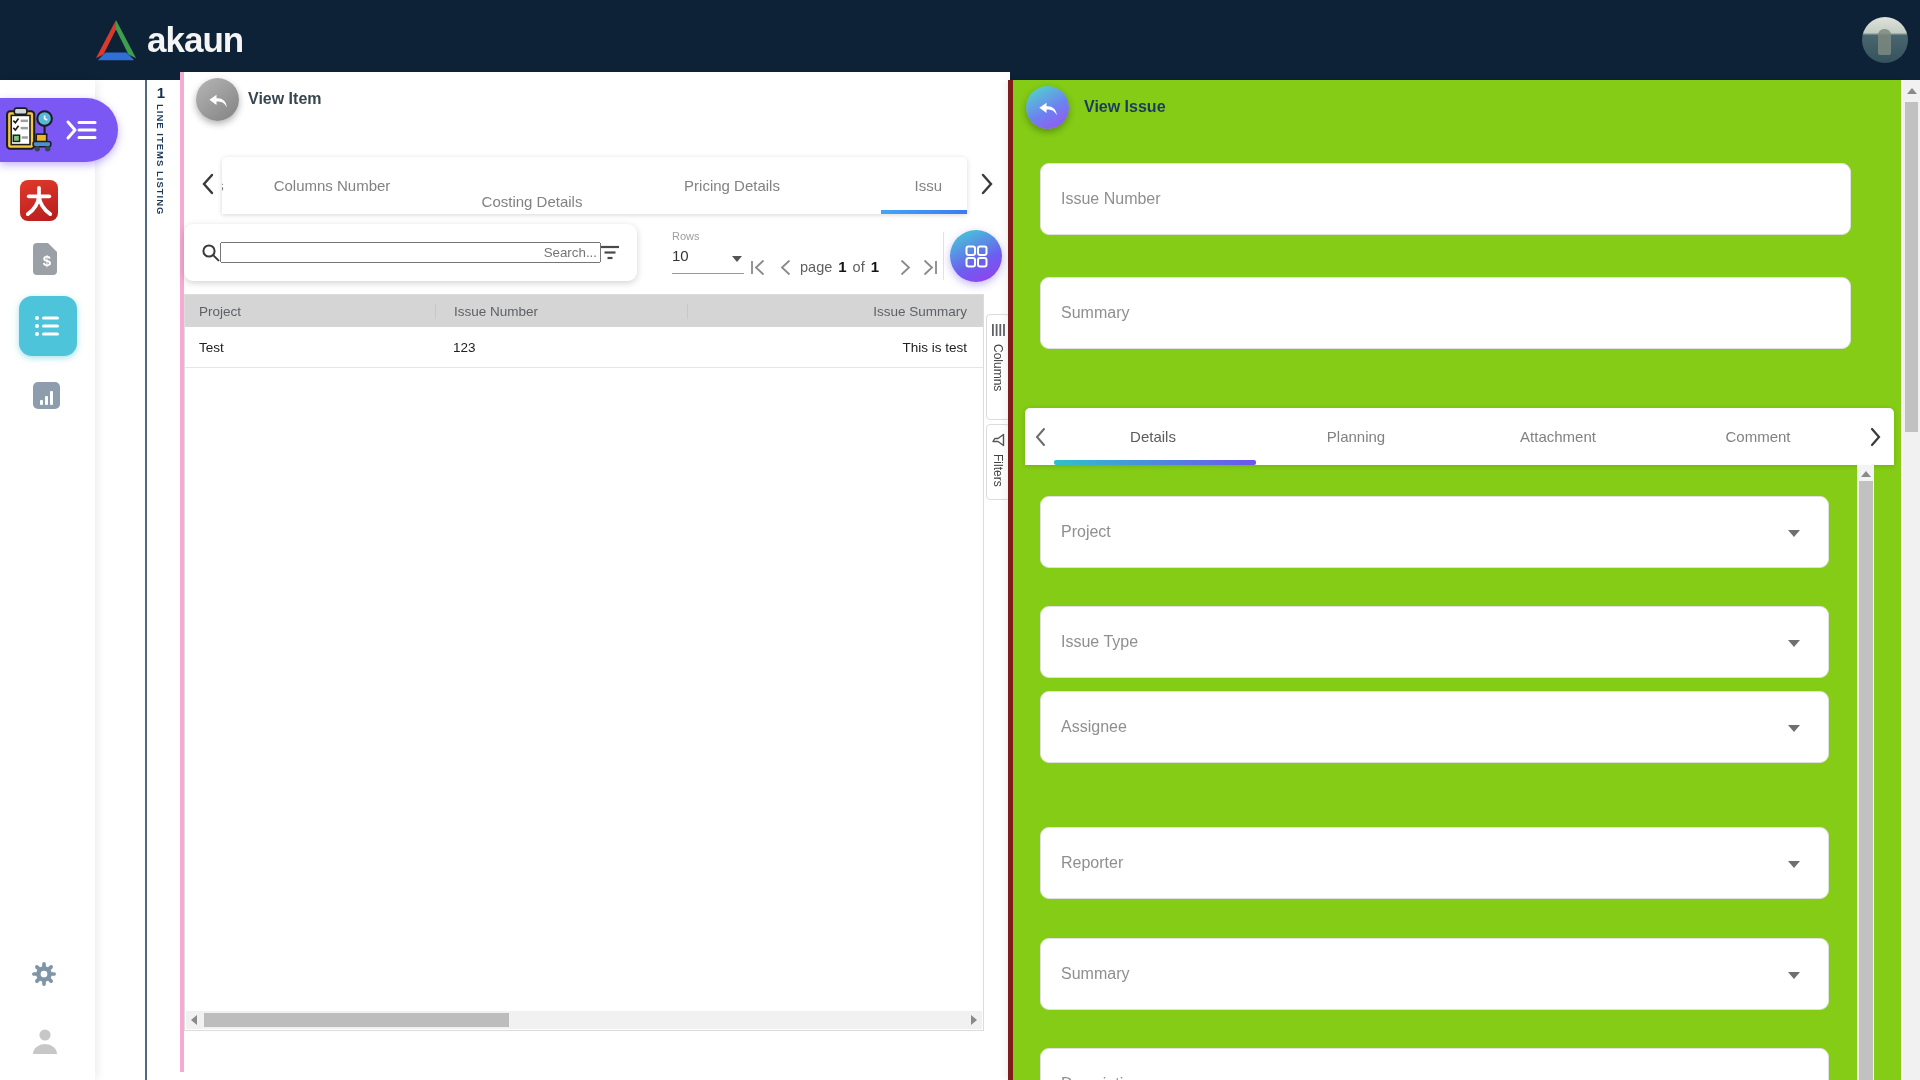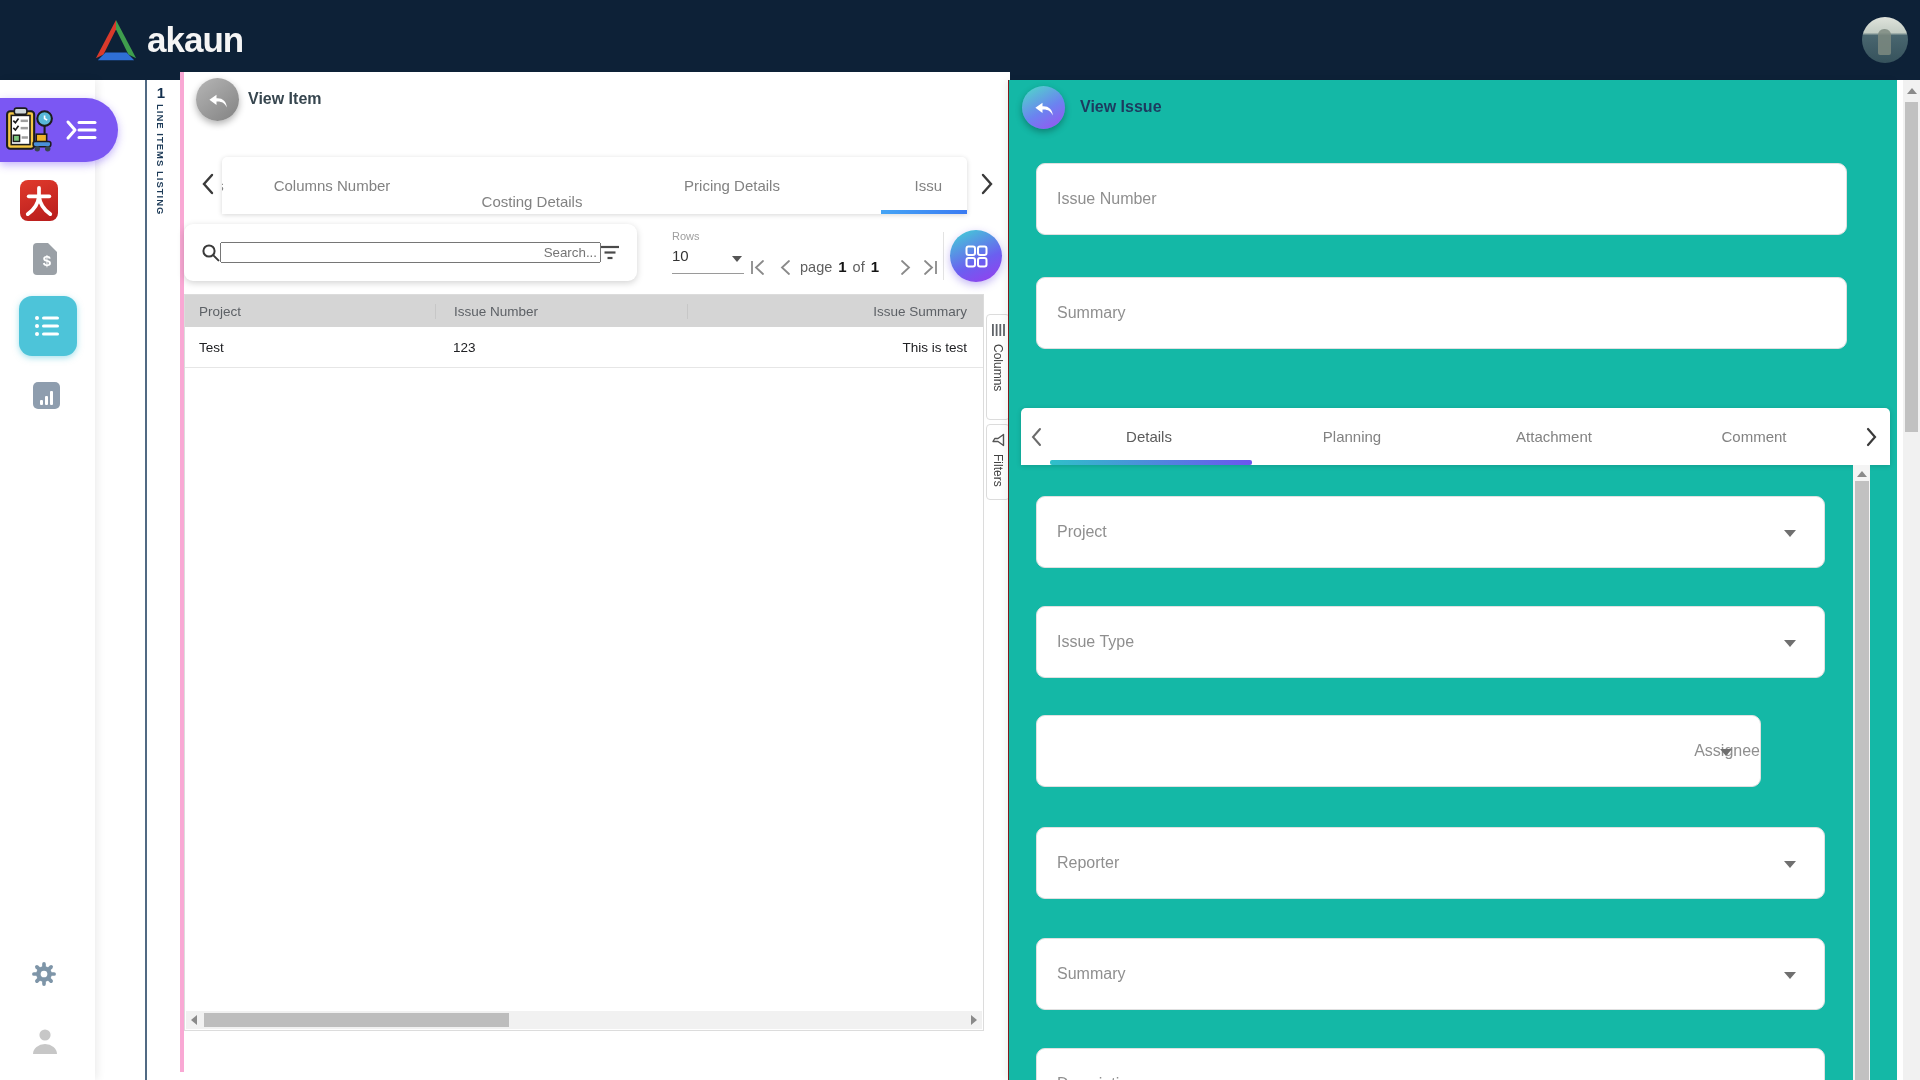--- a/index.html
+++ b/index.html
@@ -69,21 +69,21 @@
   .c3{flex:1;text-align:right;padding-right:16px;box-sizing:border-box;border-left:1px solid #e9e9e9;}
   .thead .c2,.thead .c3{border-left:1px solid #c7c7c7;}
   .hscroll{left:1px;bottom:1px;height:18px;width:796px;background:#f1f1f1;display:flex;align-items:center;}
   .hthumb{position:absolute;left:18px;top:2px;width:305px;height:14px;background:#bdbdbd;}
   .arrow-l{width:0;height:0;border-top:5px solid transparent;border-bottom:5px solid transparent;border-right:6px solid #8a8a8a;margin-left:5px;}
   .arrow-r{width:0;height:0;border-top:5px solid transparent;border-bottom:5px solid transparent;border-left:6px solid #8a8a8a;position:absolute;right:5px;}
   .side-tool{background:#fff;border:1px solid #dcdcdc;border-radius:4px;display:flex;flex-direction:column;
     align-items:center;padding-top:8px;box-sizing:border-box;}
   .vtext{writing-mode:vertical-rl;font-size:12px;color:#424242;margin-top:7px;}
   
-  .rpanel{left:1008px;top:80px;width:888px;height:1000px;background:#14b8a6;border-left:1px solid #7f1d1d;
+  .rpanel{left:1008px;top:80px;width:888px;height:1000px;background:#84cc16;border-left:5px solid #7f1d1d;
     box-shadow:-3px 0 7px rgba(0,0,0,.05);}
   .grad-underline{position:absolute;left:29px;bottom:0;width:202px;height:5px;border-radius:2px;
     background:linear-gradient(90deg,#2fc0c9,#6c55ee);}
   .blue-underline{position:absolute;right:0;bottom:0;width:86px;height:4px;
     background:linear-gradient(90deg,#45a4f5,#3b7bf2);}
   
   .vsb{background:#f4f4f4;}
   .vthumb{position:absolute;background:#c1c1c1;}
   .tri-up{width:0;height:0;border-left:5px solid transparent;border-right:5px solid transparent;
     border-bottom:6px solid #8a8a8a;position:absolute;}
@@ -332,21 +332,21 @@
   </div>
 
   <div class="abs field" style="left:27px;top:416px;width:789px;height:72px;">
     <span class="ph">Project</span>
     <div class="caret"></div>
   </div>
   <div class="abs field" style="left:27px;top:526px;width:789px;height:72px;">
     <span class="ph">Issue Type</span>
     <div class="caret"></div>
   </div>
-  <div class="abs field" style="left:27px;top:635px;width:725px;height:72px;justify-content:flex-end;">
+  <div class="abs field" style="left:27px;top:611px;width:789px;height:72px;">
     <span class="ph">Assignee</span>
     <div class="caret"></div>
   </div>
   <div class="abs field" style="left:27px;top:747px;width:789px;height:72px;">
     <span class="ph">Reporter</span>
     <div class="caret"></div>
   </div>
   <div class="abs field" style="left:27px;top:858px;width:789px;height:72px;">
     <span class="ph">Summary</span>
     <div class="caret"></div>

